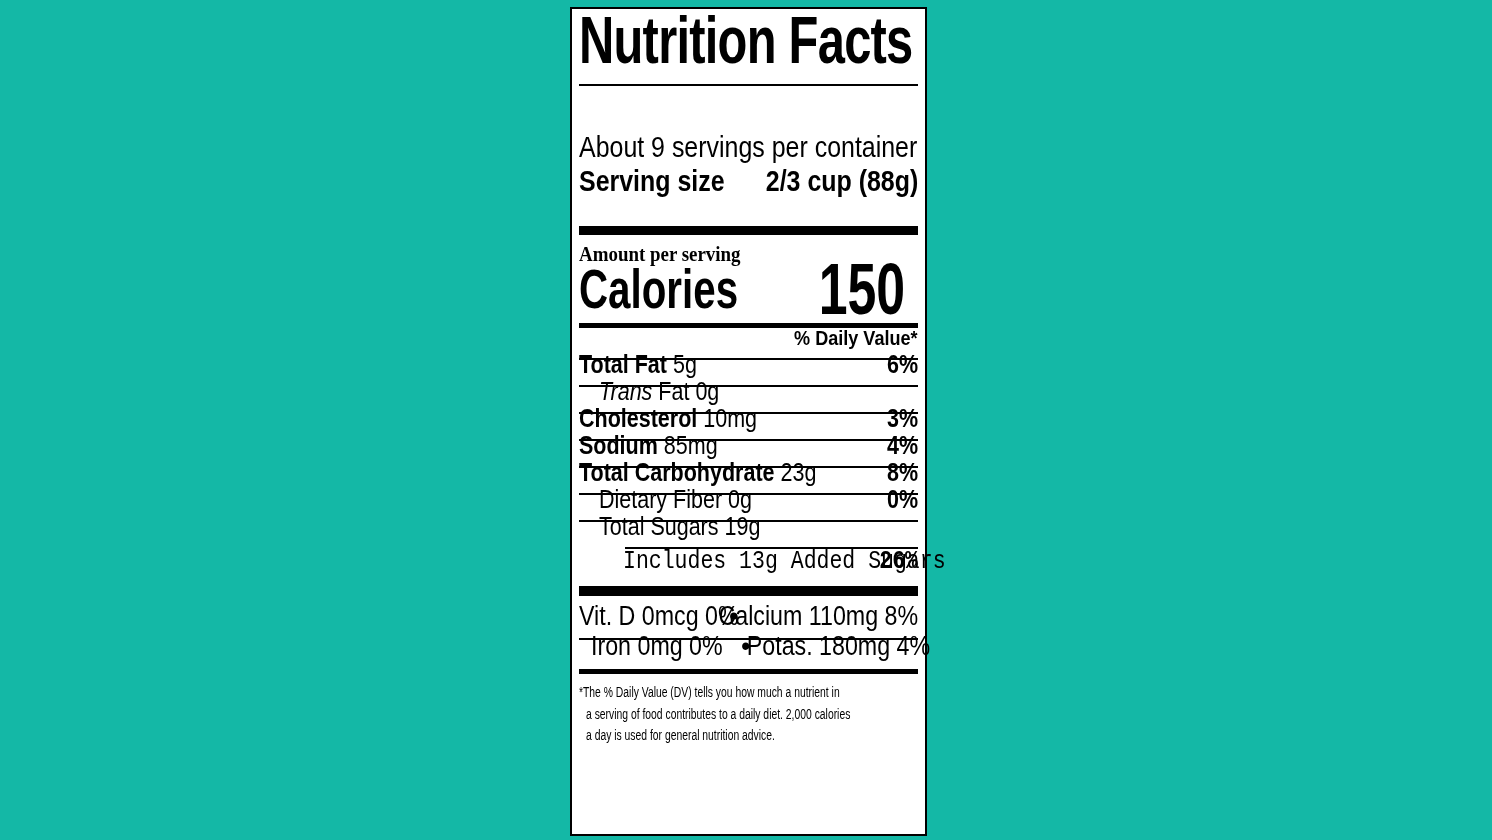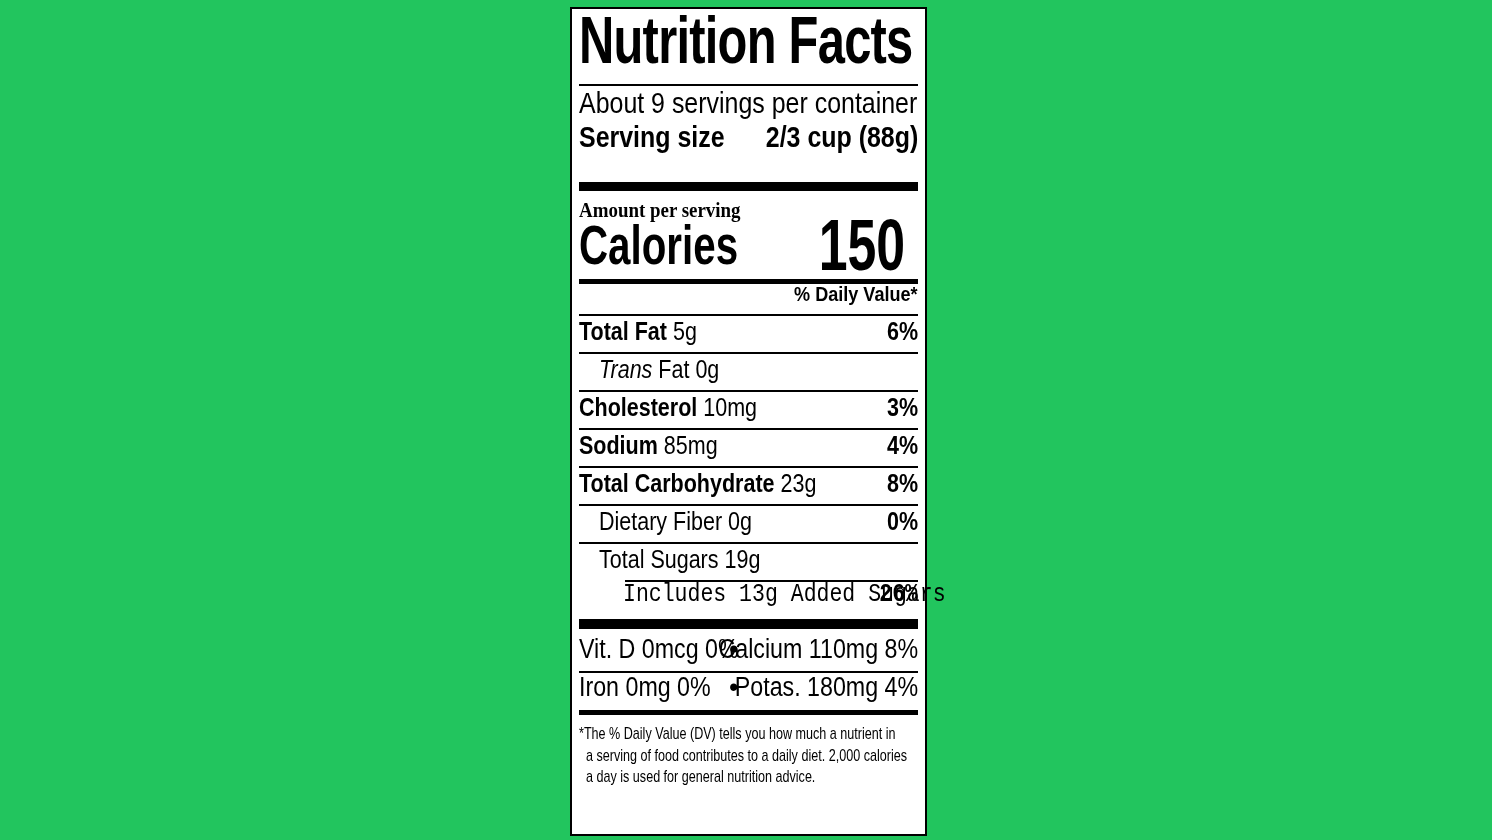--- a/index.html
+++ b/index.html
@@ -1,17 +1,17 @@
 <!DOCTYPE html>
 <html><head>
 <meta charset="utf-8">
 <style>
   * { margin:0; padding:0; box-sizing:border-box; }
   html,body { width:1492px; height:840px; background:#ffffff; font-family:"Liberation Sans", sans-serif; color:#000; }
-  .stage { position:relative; width:1492px; height:840px; background:#22c55e; overflow:hidden; }
+  .stage { position:relative; width:1492px; height:840px; background:#14b8a6; overflow:hidden; }
 
   .panel {
     position:absolute; left:570px; top:7px; width:357px; height:829px;
     background:#fff; border:2px solid #000; padding:0 7px;
   }
 
   
   .line { position:relative; width:100%; }
   .l { position:absolute; left:0; bottom:4px; white-space:nowrap; display:inline-block;
        transform:scaleX(0.86); transform-origin:0 100%; }
@@ -26,56 +26,56 @@
   .bar5 { height:5px; background:#000; }
   .bar10{ height:10px; background:#000; }
   .partline { height:2px; background:#000; margin-left:46px; }
 
   
   .title-line { height:66px; margin-top:0; }
   .title-line .l { font-size:66px; font-weight:bold; letter-spacing:-1px; line-height:1;
                    transform:scaleX(0.74); bottom:2px; }
   .sep-title { margin-top:9px; }
 
-  .servings-line { height:36px; }
+  .servings-line { height:36px;margin-top:44px; }
   .servings-line .l { font-size:29px; bottom:2px; }
   .servsize-line { height:34px; }
   .servsize-line .l, .servsize-line .r { font-size:29px; font-weight:bold; bottom:2px; }
 
   .bar-top { margin-top:26px; }
 
   .eyebrow-line { height:20px; margin-top:12px;font-family:Liberation Serif, serif; }
   .eyebrow-line .l { font-size:22px; font-weight:bold; bottom:0; }
   .calories-line { height:44px; }
   .calories-line .l { font-size:56px; font-weight:bold; line-height:44px; transform:scaleX(0.72); bottom:0; }
   .calories-line .r { font-size:72px; font-weight:bold; line-height:44px; transform:scaleX(0.72); bottom:0; right:13px; }
 
   .bar-cal { margin-top:12px; }
 
   .dvhead-line { height:22px; }
   .dvhead-line .r { font-size:21px; font-weight:bold; bottom:0; }
 
   .rows { margin-top:8px; }
-  .nline { position:relative; height:38px; border-top:2px solid #000; font-size:25px; }
+  .nline { position:relative; height:27px; border-top:2px solid #000; font-size:25px; }
   .nline .l { bottom:6px; }
   .nline .r { bottom:6px; font-weight:bold; }
   .nline .amt { font-weight:normal; font-style:normal; }
   .ind1 .l { left:20px; }
   .ind2 .l { left:44px; }
   .noline { border-top:none; height:33px;font-family:Liberation Mono, monospace; }
 
   .bar-pro { margin-top:4px; }
 
   .vline1 { height:42px; font-size:27px; }
-  .vline2 { height:36px; font-size:27px; }
+  .vline2 { height:28px; font-size:27px;margin-left:12px; }
   .vline1 .l, .vline1 .r, .vline2 .l, .vline2 .r { bottom:6px; }
   .bullet { position:absolute; left:150px; bottom:6px; font-size:27px; }
   .bar-vit { margin-top:1px; }
 
-  .footnote { margin-top:8px; font-size:17px; line-height:21.5px; }
+  .footnote { margin-top:8px; font-size:14px; line-height:21.5px; }
   .fline { white-space:nowrap; }
   .fline span { display:inline-block; transform:scaleX(0.74); transform-origin:0 50%; }
   .fline.cont { padding-left:7px; }
 </style>
 </head>
 <body>
 
 <div class="stage">
   <div class="panel">
 

